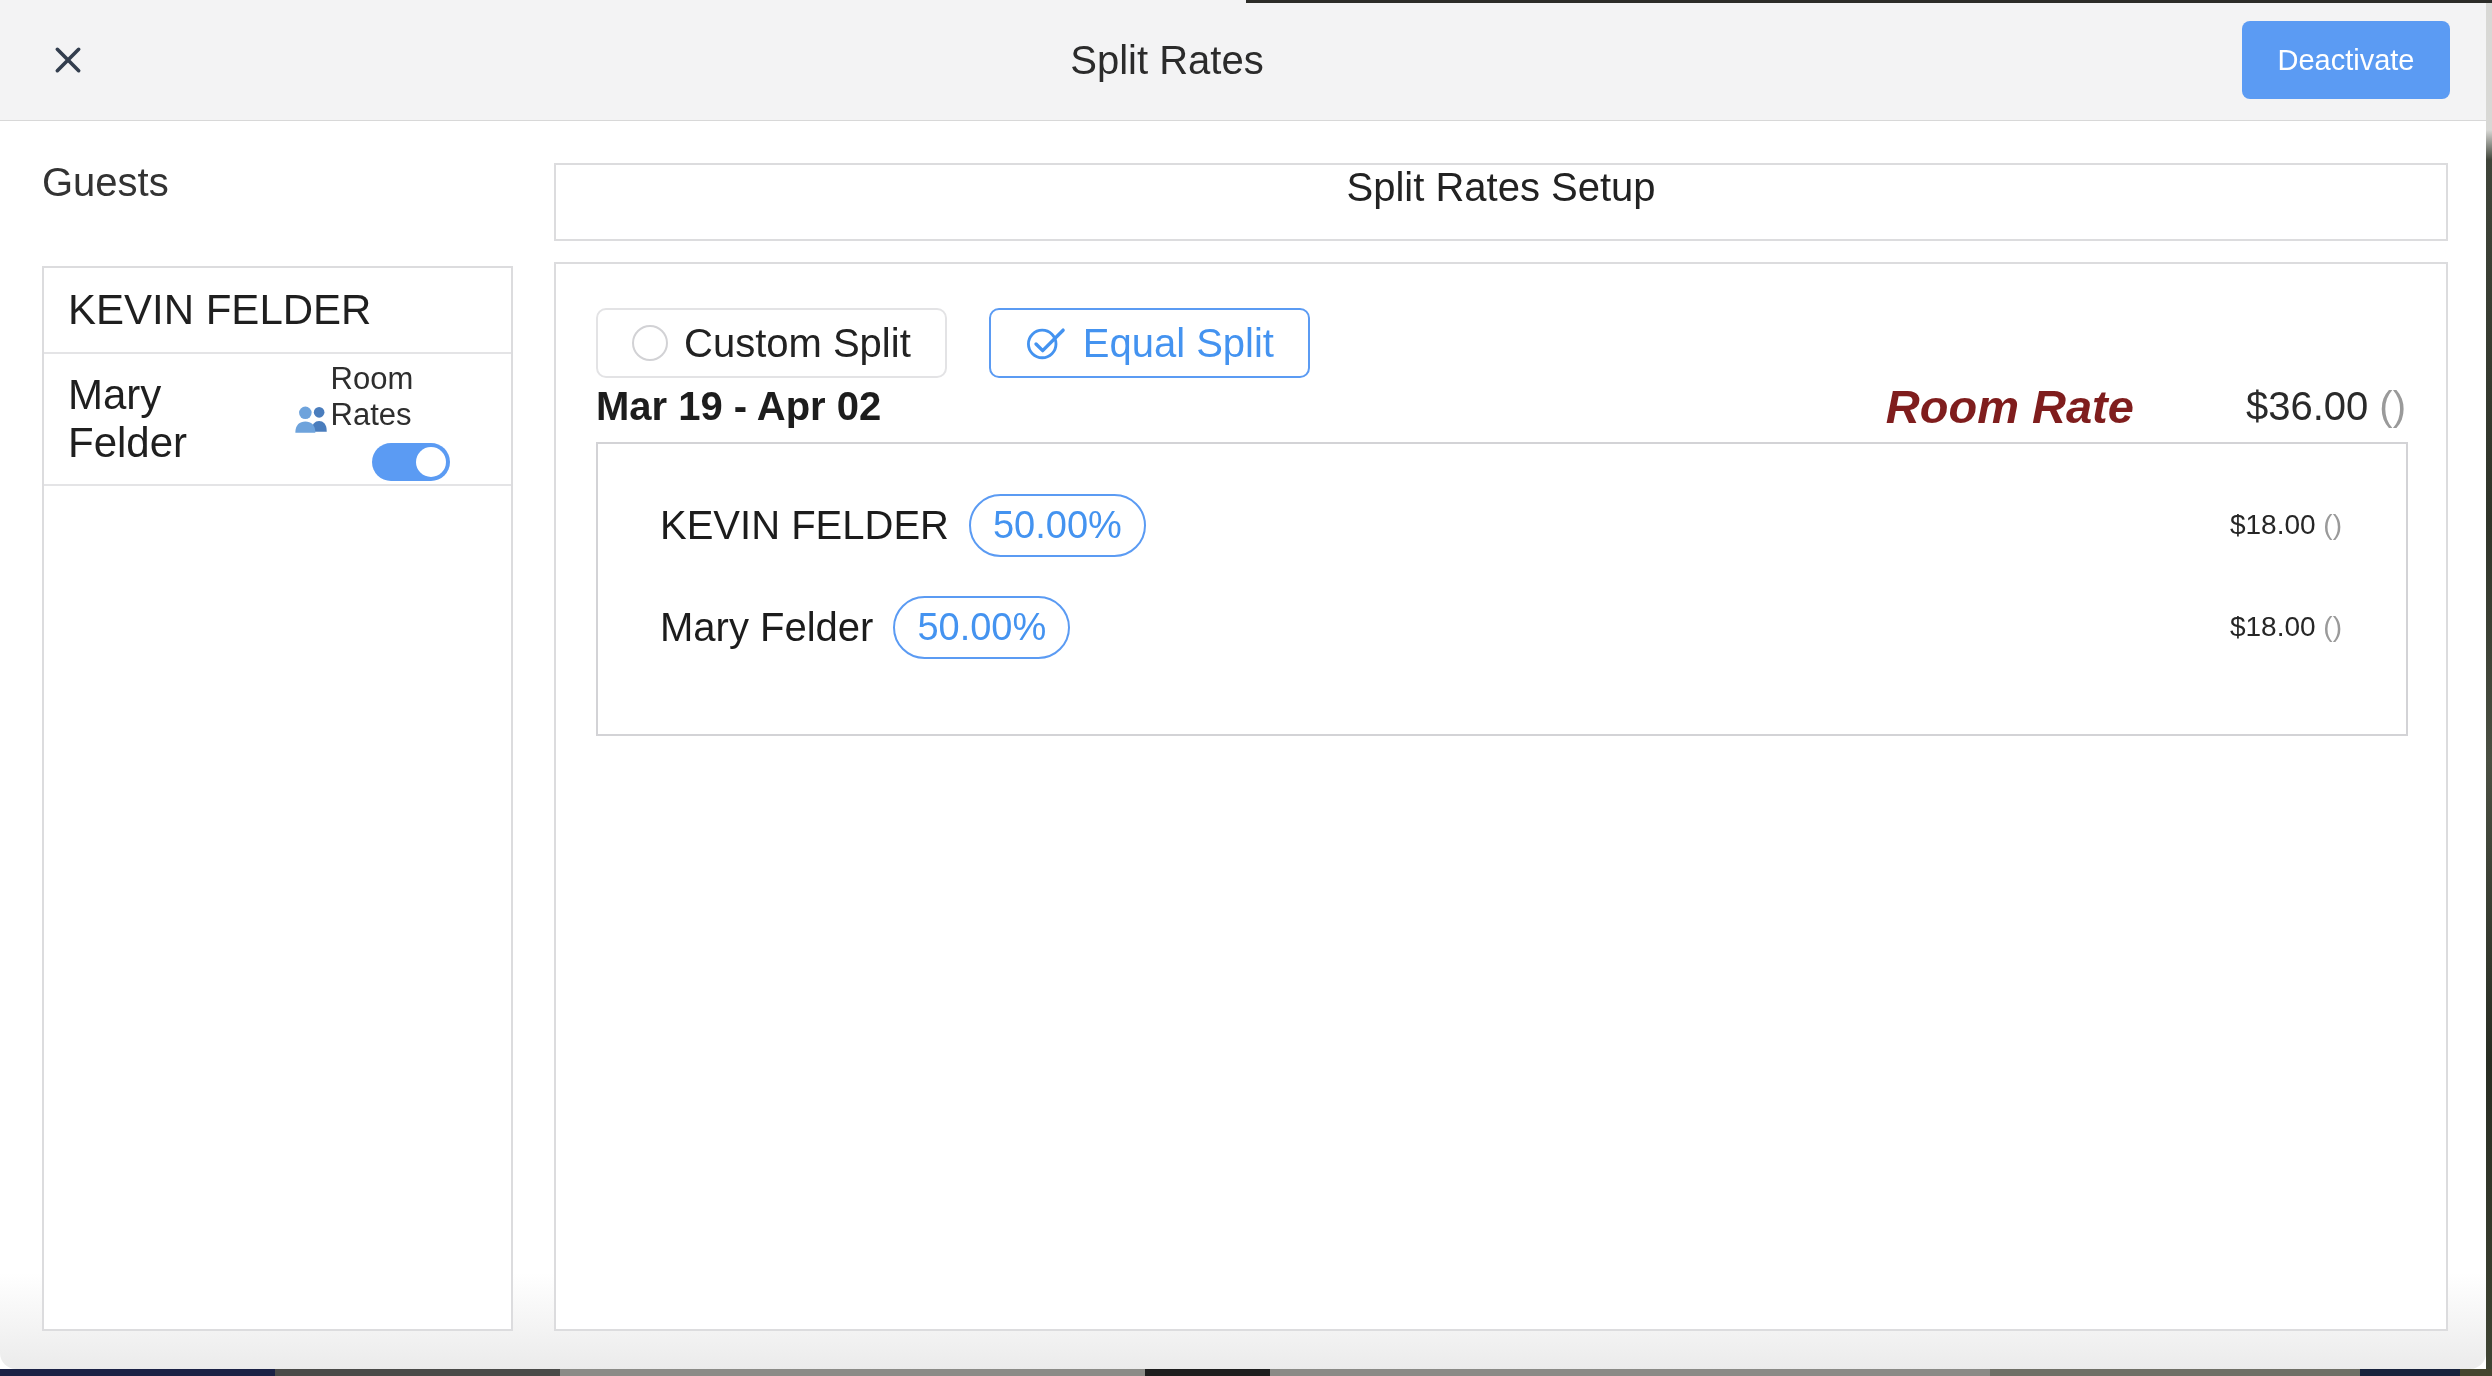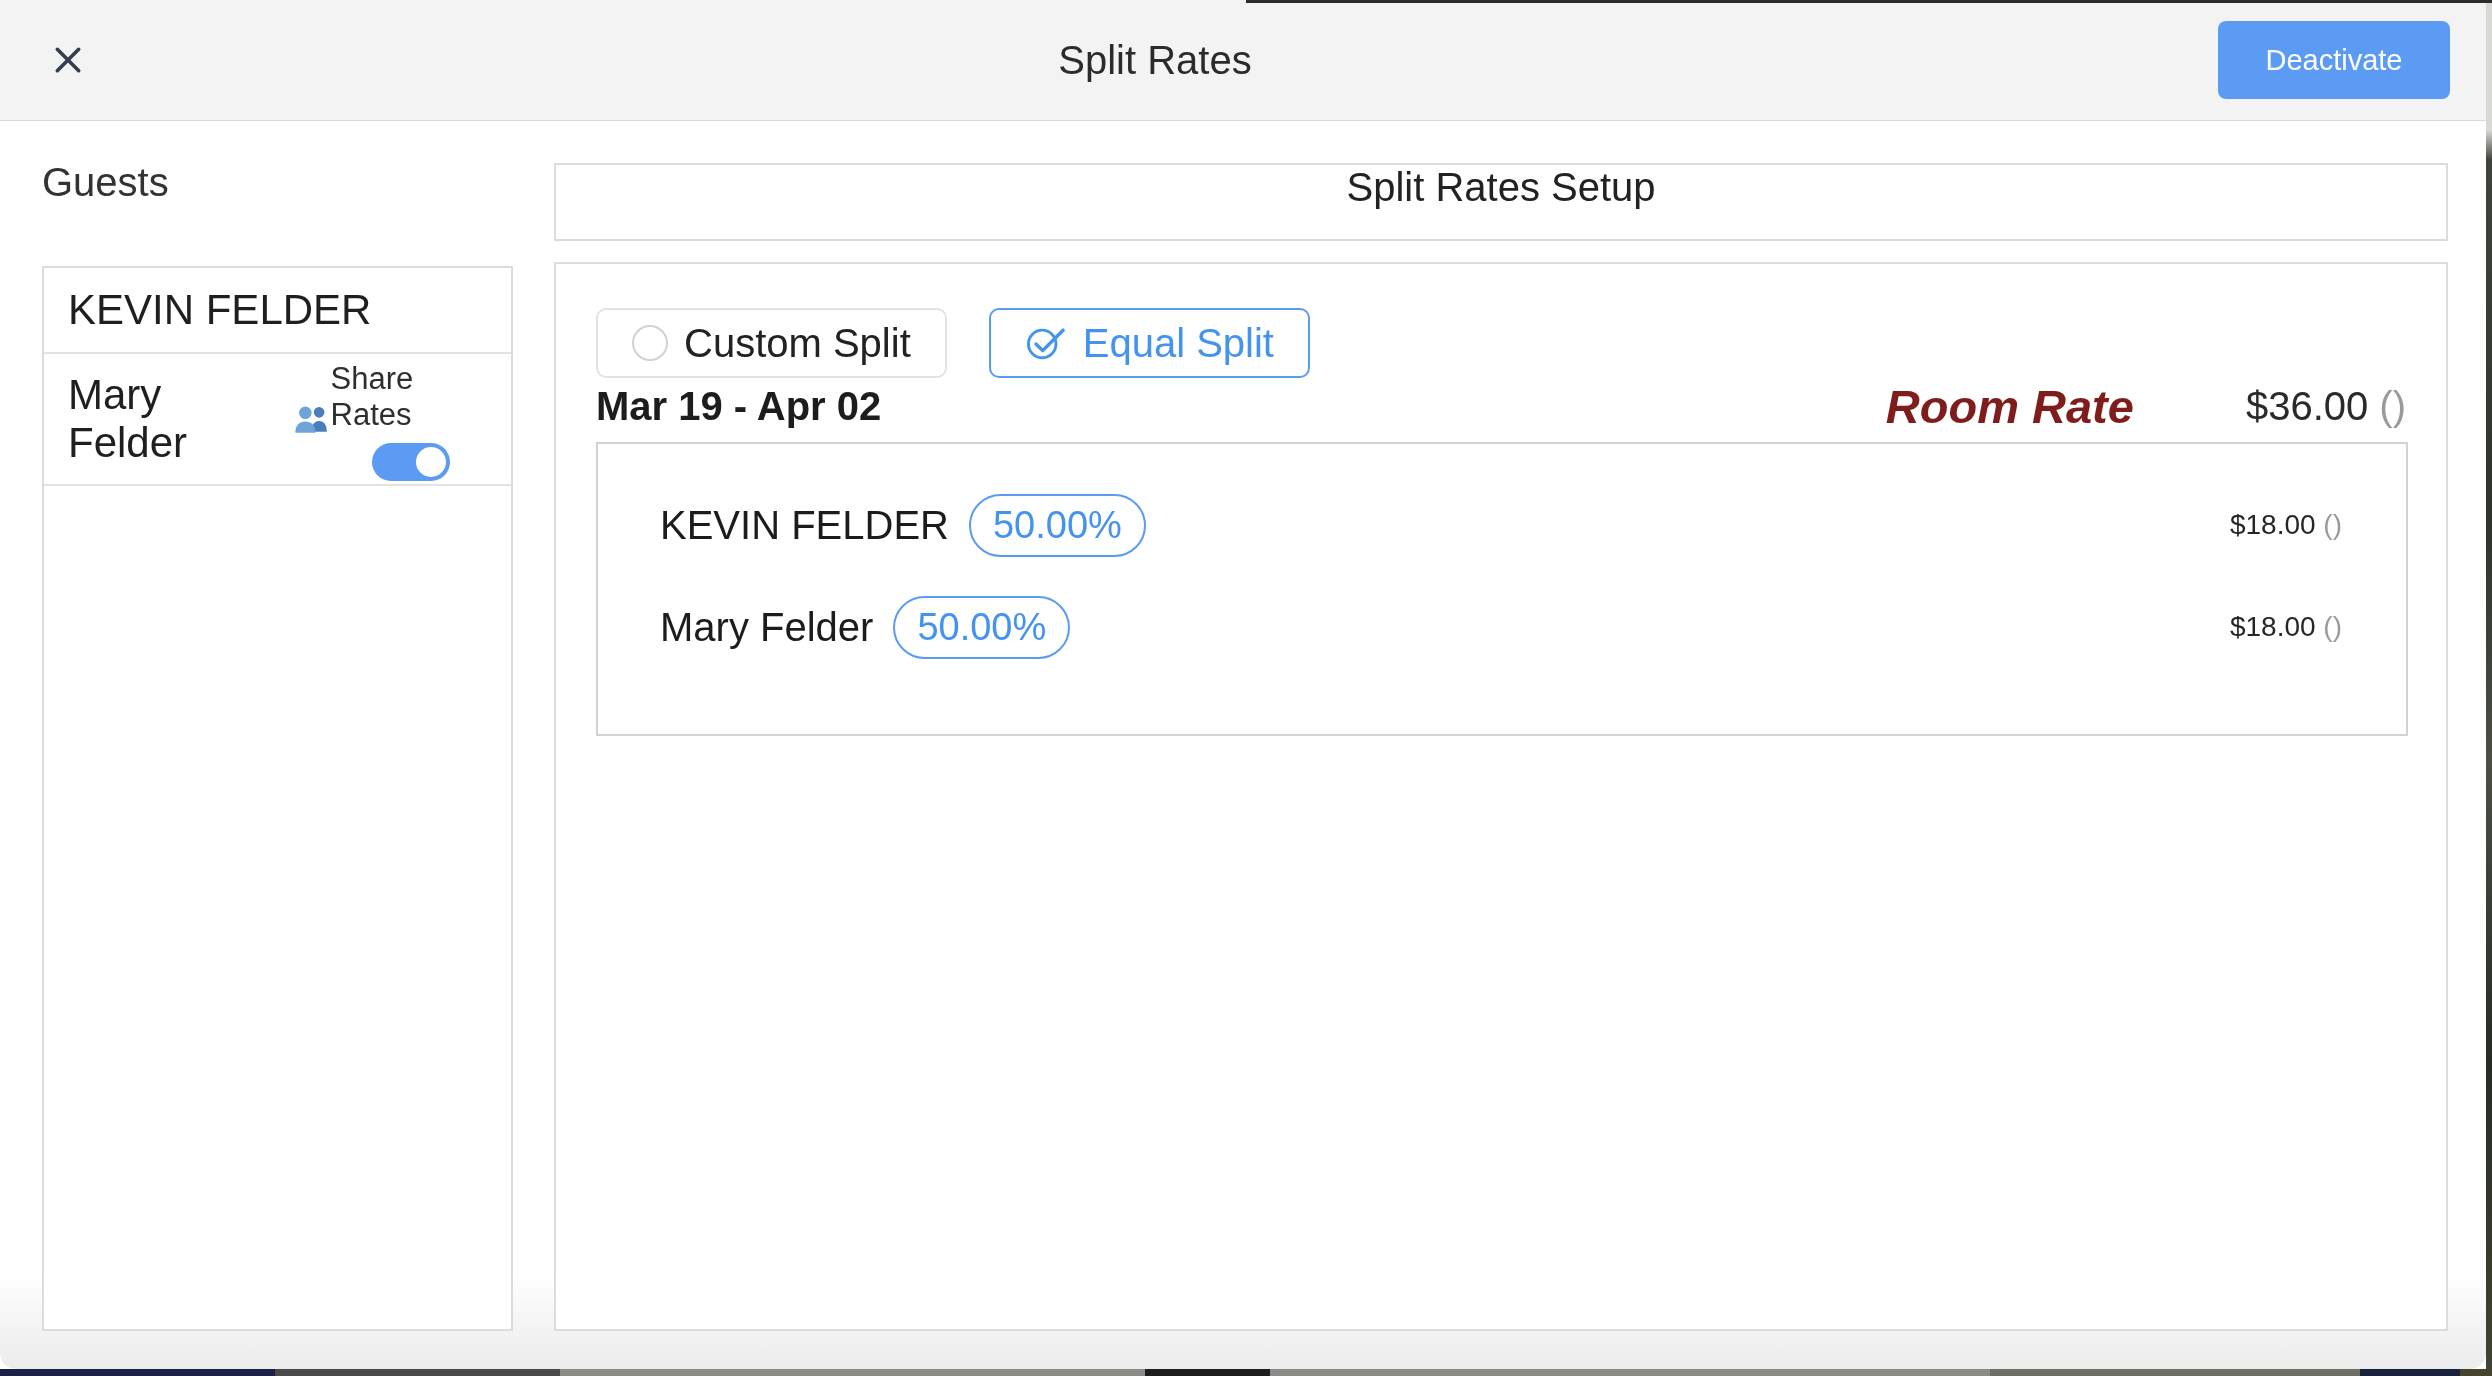--- a/index.html
+++ b/index.html
@@ -18,21 +18,21 @@
   .modal { position:absolute; top:0; left:0; width:2486px; height:1369px; z-index:2;
     background:linear-gradient(to bottom,#ffffff 0%,#ffffff 93%,#ebebeb 100%);
     border-radius:0 0 16px 16px; overflow:hidden; }
 
   
   .modal-header { position:absolute; top:0; left:0; right:0; height:121px; background:#f3f3f4;
     border-bottom:1px solid #d8d8d8; display:flex; align-items:center; padding:0 36px 0 44px; }
   .close-btn { width:48px; height:48px; border:none; background:transparent; display:flex;
     align-items:center; justify-content:center; cursor:pointer; }
   .modal-title { flex:1; text-align:center; font-size:40px; font-weight:500; color:#2b2b2b; }
-  .deactivate-btn { width:232px; height:78px; background:#5b9bf3; color:#ffffff; font-size:29px;
+  .deactivate-btn { width:208px; height:78px; background:#5b9bf3; color:#ffffff; font-size:29px;
     font-family:"Liberation Sans", sans-serif; border:none; border-radius:8px; cursor:pointer; }
 
   
   .guests-heading { position:absolute; left:42px; top:160px; font-size:40px; color:#333333; }
   .guest-panel { position:absolute; left:42px; top:266px; width:471px; height:1065px;
     border:2px solid #dcdcde; background:#ffffff; }
   .guest-row { display:flex; align-items:center; border-bottom:2px solid #e4e4e6; padding:0 20px 0 24px; cursor:pointer; }
   .guest-row.primary { height:86px; font-size:42px; color:#1f1f1f; }
   .guest-row.shared { height:132px; }
   .guest-name { font-size:42px; color:#1f1f1f; }
@@ -101,21 +101,21 @@
         <span class="guest-name">Mary Felder</span>
         <span class="people-icon">
           <svg width="38" height="30" viewBox="0 0 40 31">
             <circle cx="27.5" cy="8.5" r="5.6" fill="#4a7dbd"></circle>
             <path d="M19.5 28 c0-7 3.6-10.5 8-10.5 s8 3.5 8 10.5 v1 h-16 z" fill="#4a7dbd"></path>
             <circle cx="13" cy="9" r="6.6" fill="#6ea3dc"></circle>
             <path d="M2.5 29.5 c0-8 4.5-11.5 10.5-11.5 s10.5 3.5 10.5 11.5 v0.5 h-21 z" fill="#6ea3dc"></path>
           </svg>
         </span>
         <span class="share-col">
-          <span class="share-label">Share Rates</span>
+          <span class="share-label">Room Rates</span>
           <span class="toggle">
               <span class="knob"></span>
             </span>
         </span>
       </div>
     </div>
 
     <div class="setup-box">
       <span>Split Rates Setup</span>
     </div>

